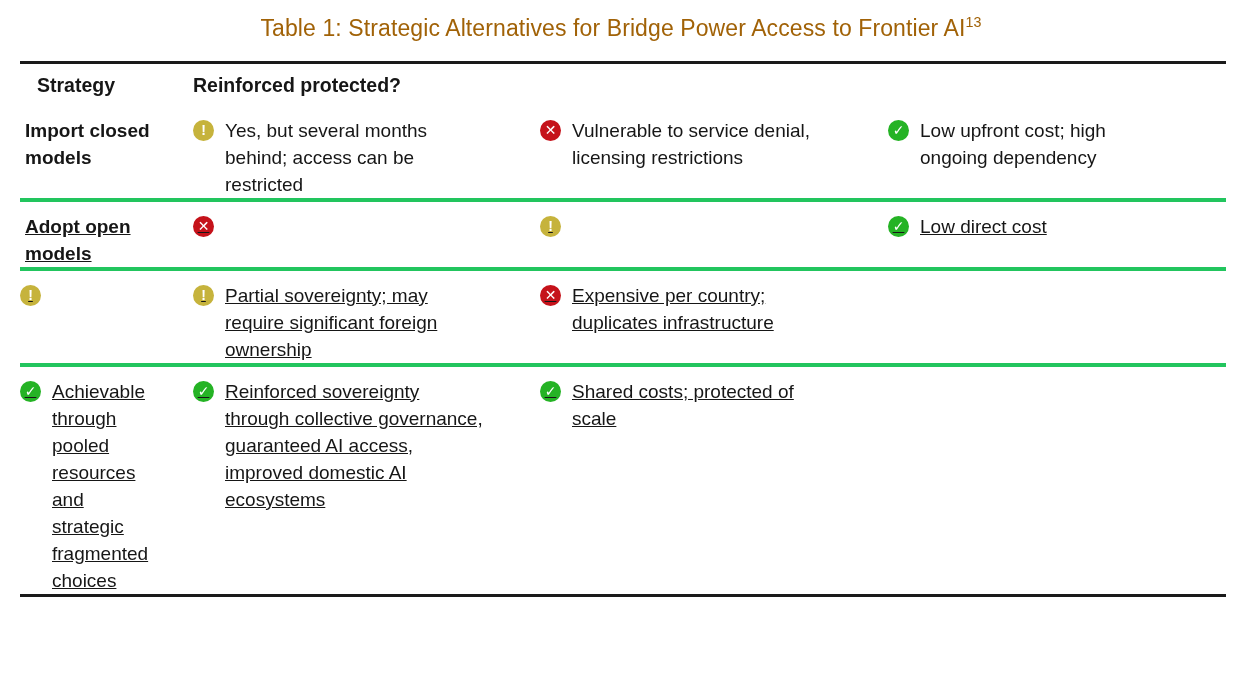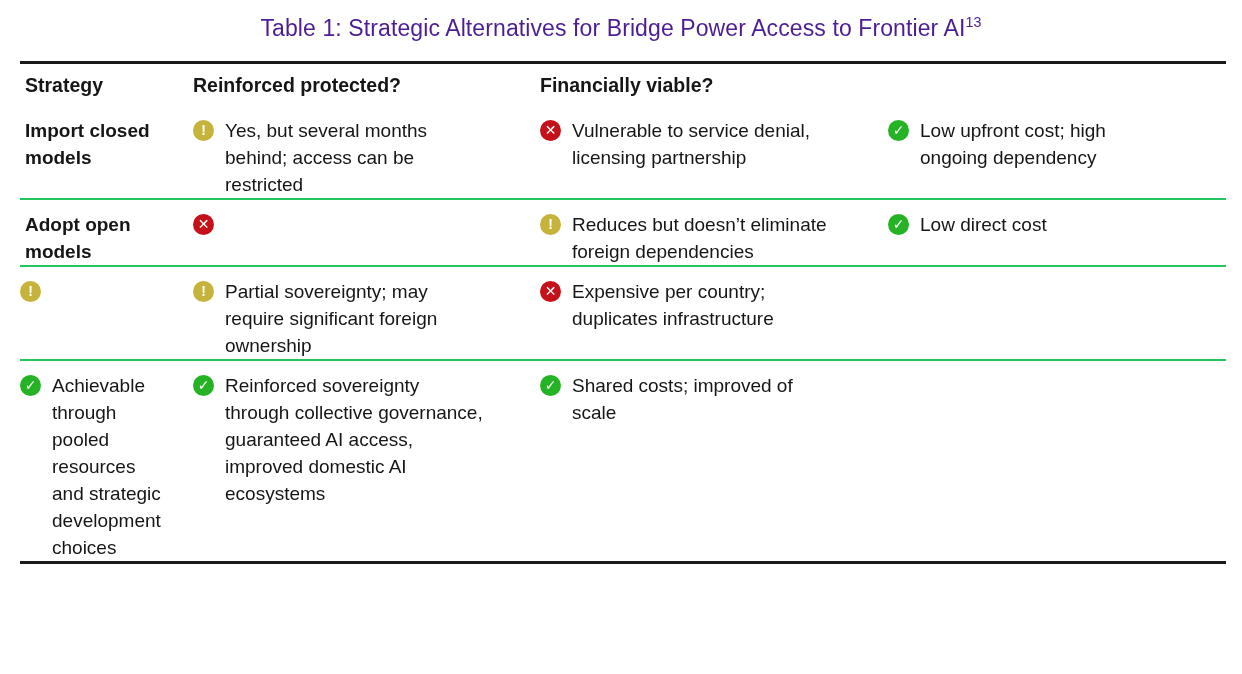--- a/index.html
+++ b/index.html
@@ -8,42 +8,42 @@
     font-family: "Liberation Sans", "DejaVu Sans", sans-serif;
     color: #161616;
     -webkit-font-smoothing: antialiased;
   }
   .page { width: 1242px; height: 674px; overflow: hidden; }
 
   .title {
     text-align: center;
     font-size: 23px;
     padding-top: 14px;
-    color: #4c1d95;
+    color: #a16207;
     letter-spacing: 0.1px;
   }
   .title sup { font-size: 0.62em; }
 
   .table {
     margin: 19px 16px 0 20px;
     border-top: 3px solid #1a1a1a;
     border-bottom: 3px solid #1a1a1a;
   }
   .tr {
     display: grid;
     grid-template-columns: 173px 347px 348px 1fr;
   }
-  .tr + .tr { border-top: 2px solid #22c55e; }
+  .tr + .tr { border-top: 4px solid #22c55e; text-decoration: underline; }
 
   .th {
     font-weight: bold;
     font-size: 19.5px;
     padding: 10px 8px 9px 0;
   }
-  .th.c1 { padding-left: 5px; }
+  .th.c1 { padding-left: 5px; margin-left: 12px; }
 
   .td {
     font-size: 19px;
     line-height: 27px;
     padding-top: 11px;
   }
   .cell { display: flex; align-items: flex-start; }
   .strategy {
     font-weight: bold;
     padding-left: 5px;
@@ -70,46 +70,44 @@
 <div class="page">
 
   <div class="title">
     <span>Table 1: Strategic Alternatives for Bridge Power Access to Frontier AI</span><sup>13</sup>
   </div>
 
   <div class="table">
     <div class="tr">
       <div class="th c1">Strategy</div>
       <div class="th c3">Reinforced protected?</div>
-      <div class="th c4">Financially viable?</div>
     </div>
     <div id="tbody">
         <div class="tr">
           <div class="td strategy">Import closed models</div>
           <div class="td cell c2">
             <span class="icon" style="background: rgb(198, 179, 60);">!</span>
             <span class="celltext">Yes, but several months behind; access can be restricted</span>
           </div>
           <div class="td cell c3">
             <span class="icon" style="background: rgb(197, 18, 26);">✕</span>
-            <span class="celltext">Vulnerable to service denial, licensing partnership</span>
+            <span class="celltext">Vulnerable to service denial, licensing restrictions</span>
           </div>
           <div class="td cell c4">
             <span class="icon" style="background: rgb(37, 179, 37);">✓</span>
             <span class="celltext">Low upfront cost; high ongoing dependency</span>
           </div>
         </div>
         <div class="tr">
           <div class="td strategy">Adopt open models</div>
           <div class="td cell c2">
             <span class="icon" style="background: rgb(197, 18, 26);">✕</span>
           </div>
           <div class="td cell c3">
             <span class="icon" style="background: rgb(198, 179, 60);">!</span>
-            <span class="celltext">Reduces but doesn’t eliminate foreign dependencies</span>
           </div>
           <div class="td cell c4">
             <span class="icon" style="background: rgb(37, 179, 37);">✓</span>
             <span class="celltext">Low direct cost</span>
           </div>
         </div>
         <div class="tr">
           <div class="td cell c2">
             <span class="icon" style="background: rgb(198, 179, 60);">!</span>
           </div>
@@ -118,27 +116,27 @@
             <span class="celltext">Partial sovereignty; may require significant foreign ownership</span>
           </div>
           <div class="td cell c4">
             <span class="icon" style="background: rgb(197, 18, 26);">✕</span>
             <span class="celltext">Expensive per country; duplicates infrastructure</span>
           </div>
         </div>
         <div class="tr">
           <div class="td cell c2">
             <span class="icon" style="background: rgb(37, 179, 37);">✓</span>
-            <span class="celltext">Achievable through pooled resources and strategic development choices</span>
+            <span class="celltext">Achievable through pooled resources and strategic fragmented choices</span>
           </div>
           <div class="td cell c3">
             <span class="icon" style="background: rgb(37, 179, 37);">✓</span>
             <span class="celltext">Reinforced sovereignty through collective governance, guaranteed AI access, improved domestic AI ecosystems</span>
           </div>
           <div class="td cell c4">
             <span class="icon" style="background: rgb(37, 179, 37);">✓</span>
-            <span class="celltext">Shared costs; improved of scale</span>
+            <span class="celltext">Shared costs; protected of scale</span>
           </div>
         </div>
       </div>
   </div>
 
 </div>
 
 </body></html>

